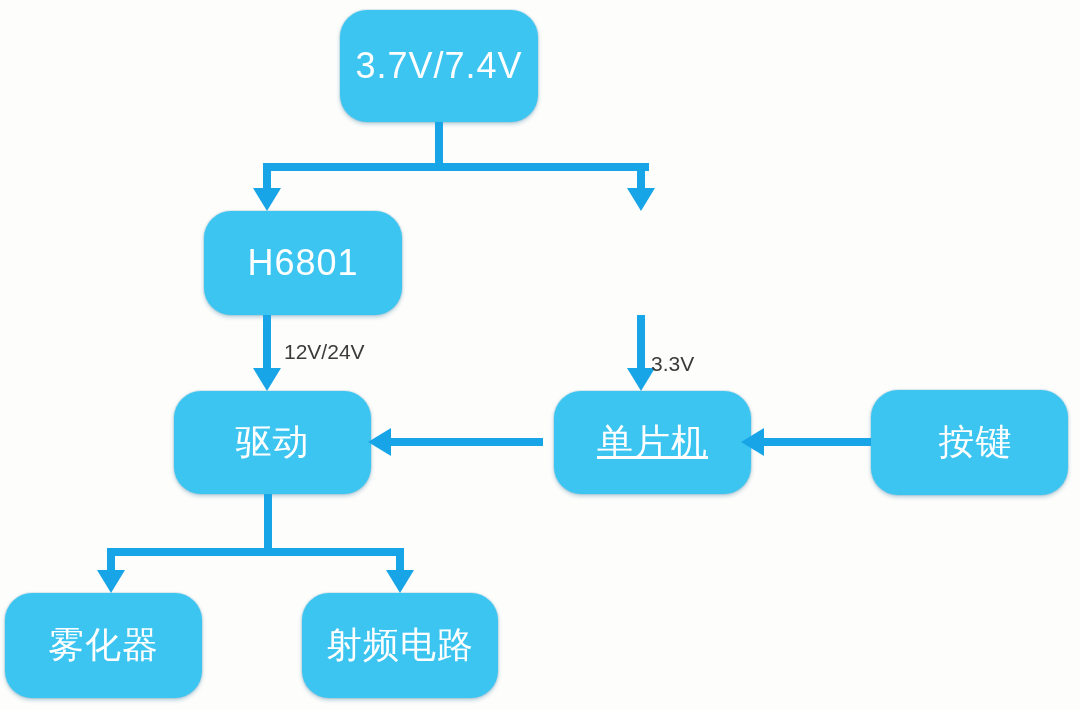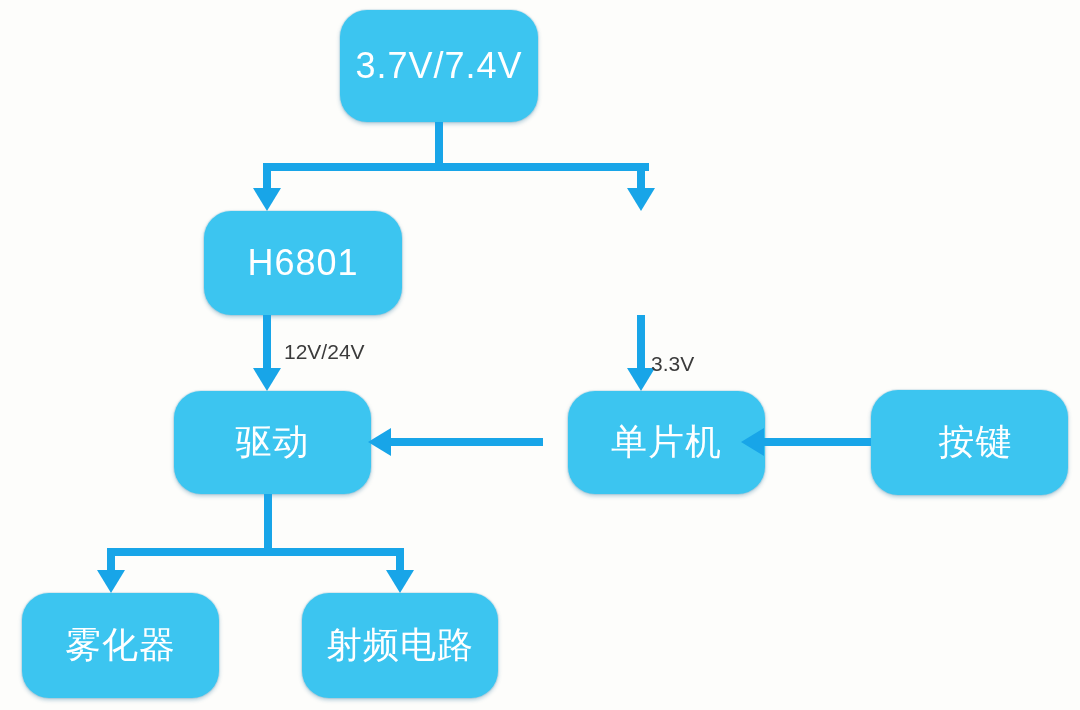--- a/index.html
+++ b/index.html
@@ -80,29 +80,29 @@
 
   <div class="node" style="left:168px; top:211px; width:198px; height:104px;margin-left:36px;">
     <span>H6801</span>
   </div>
 
 
   <div class="node" style="left:174px; top:391px; width:197px; height:103px;">
     <span>驱动</span>
   </div>
 
-  <div class="node" style="left:568px; top:391px; width:197px; height:103px;">
+  <div class="node" style="left:554px; top:391px; width:197px; height:103px;text-decoration:underline;">
     <span>单片机</span>
   </div>
 
   <div class="node" style="left:871px; top:390px; width:197px; height:105px;padding-left:12px;">
     <span>按键</span>
   </div>
 
-  <div class="node" style="left:22px; top:593px; width:197px; height:105px;">
+  <div class="node" style="left:5px; top:593px; width:197px; height:105px;">
     <span>雾化器</span>
   </div>
 
   <div class="node" style="left:302px; top:593px; width:196px; height:105px;text-align:center;">
     <span>射频电路</span>
   </div>
 
   <div class="vline" style="left:435px; top:122px; height:46px;"></div>
   <div class="hline" style="left:263px; top:163px; width:386px;"></div>
   <div class="vline" style="left:263px; top:163px; height:27px;"></div>

